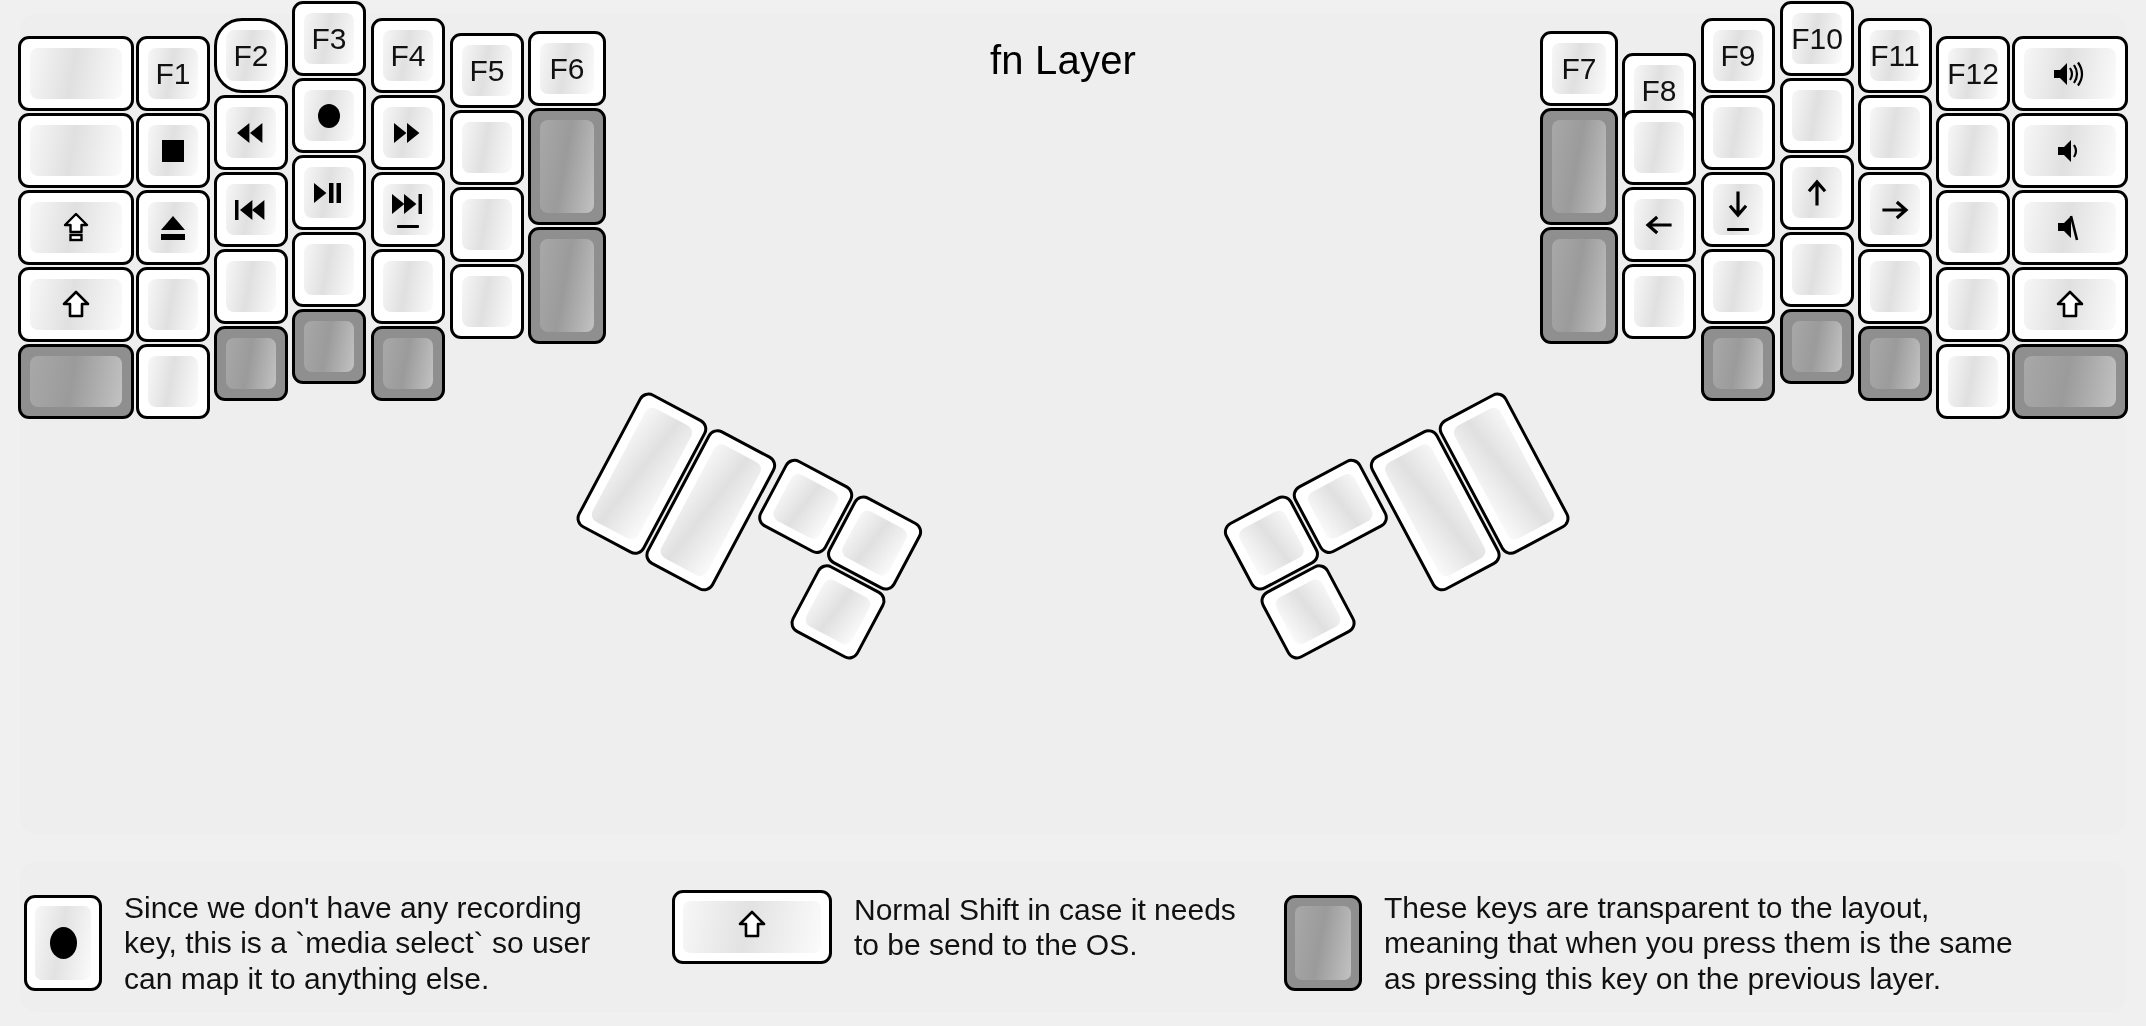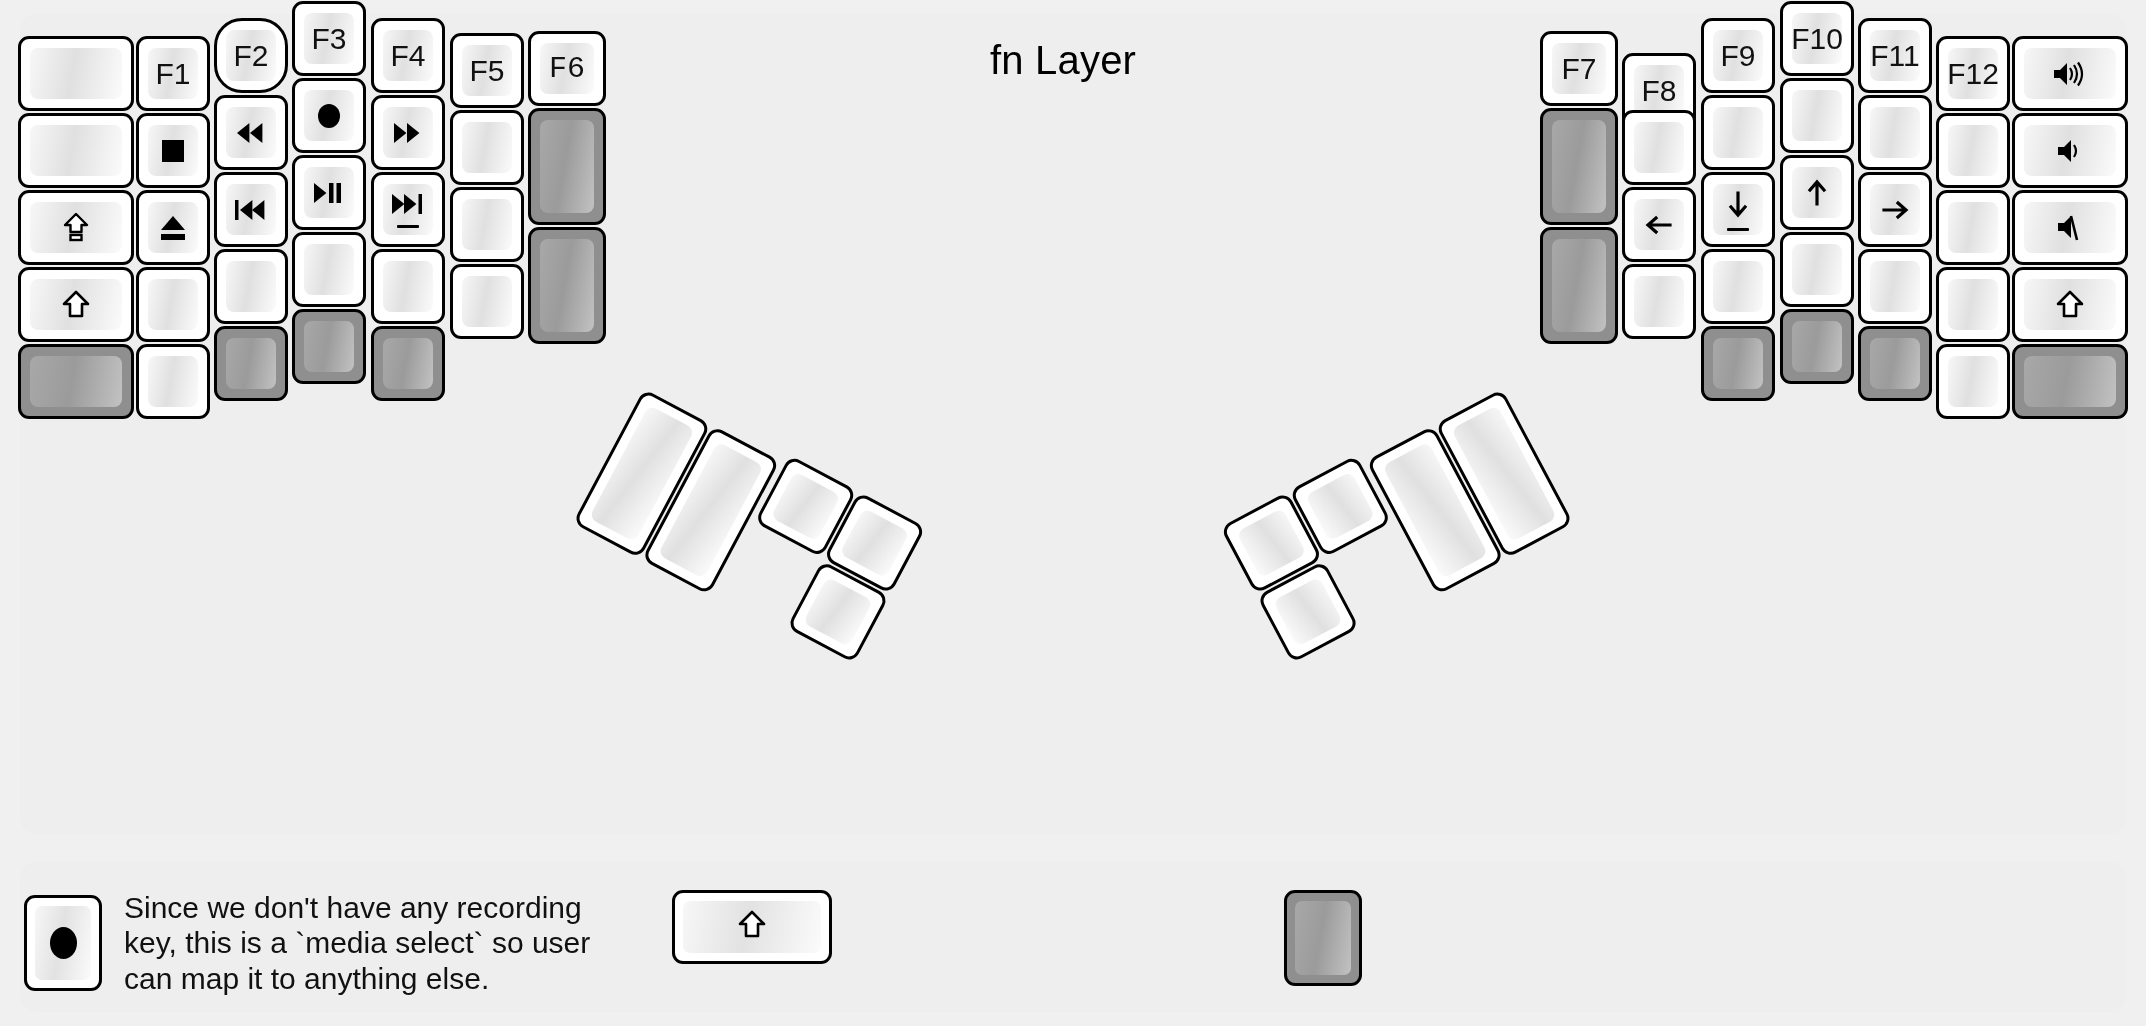--- a/index.html
+++ b/index.html
@@ -275,21 +275,21 @@
       </div>
       <div class="key" style="left: 450px; top: 110px; width: 74px; height: 75px;">
         <div class="cap"></div>
       </div>
       <div class="key" style="left: 450px; top: 187px; width: 74px; height: 75px;">
         <div class="cap"></div>
       </div>
       <div class="key" style="left: 450px; top: 264px; width: 74px; height: 75px;">
         <div class="cap"></div>
       </div>
-      <div class="key" style="left: 528px; top: 31px; width: 78px; height: 75px; font-family: Liberation Mono, monospace;">
+      <div class="key" style="left: 528px; top: 31px; width: 78px; height: 75px;">
         <div class="cap">
           <span class="legend">F6</span>
         </div>
       </div>
       <div class="key trns" style="left: 528px; top: 108px; width: 78px; height: 117px;">
         <div class="cap"></div>
       </div>
       <div class="key trns" style="left: 528px; top: 227px; width: 78px; height: 117px;">
         <div class="cap"></div>
       </div>
@@ -507,21 +507,26 @@
 can map it to anything else.</div>
       </div>
       <div class="legend-item" style="left: 672px; top: 890px;">
         <div class="legend-key" style="width: 160px; height: 74px;">
           <div class="cap">
             <span><svg width="28" height="30" viewBox="0 0 28 30" xmlns="http://www.w3.org/2000/svg" fill="#000">
                 <path d="M14 2 L26 14 L20 14 L20 26 L8 26 L8 14 L2 14 Z" fill="#fff" stroke="#000" stroke-width="2.6" stroke-linejoin="round"></path>
               </svg></span>
           </div>
         </div>
+        <div class="legend-text">Normal Shift in case it needs
+to be send to the OS.</div>
       </div>
       <div class="legend-item" style="left: 1284px; top: 890px;">
         <div class="legend-key trns" style="width: 78px; height: 96px;">
           <div class="cap"></div>
         </div>
+        <div class="legend-text">These keys are transparent to the layout,
+meaning that when you press them is the same
+as pressing this key on the previous layer.</div>
       </div>
     </div>
 
 </div>
 
 </body></html>

